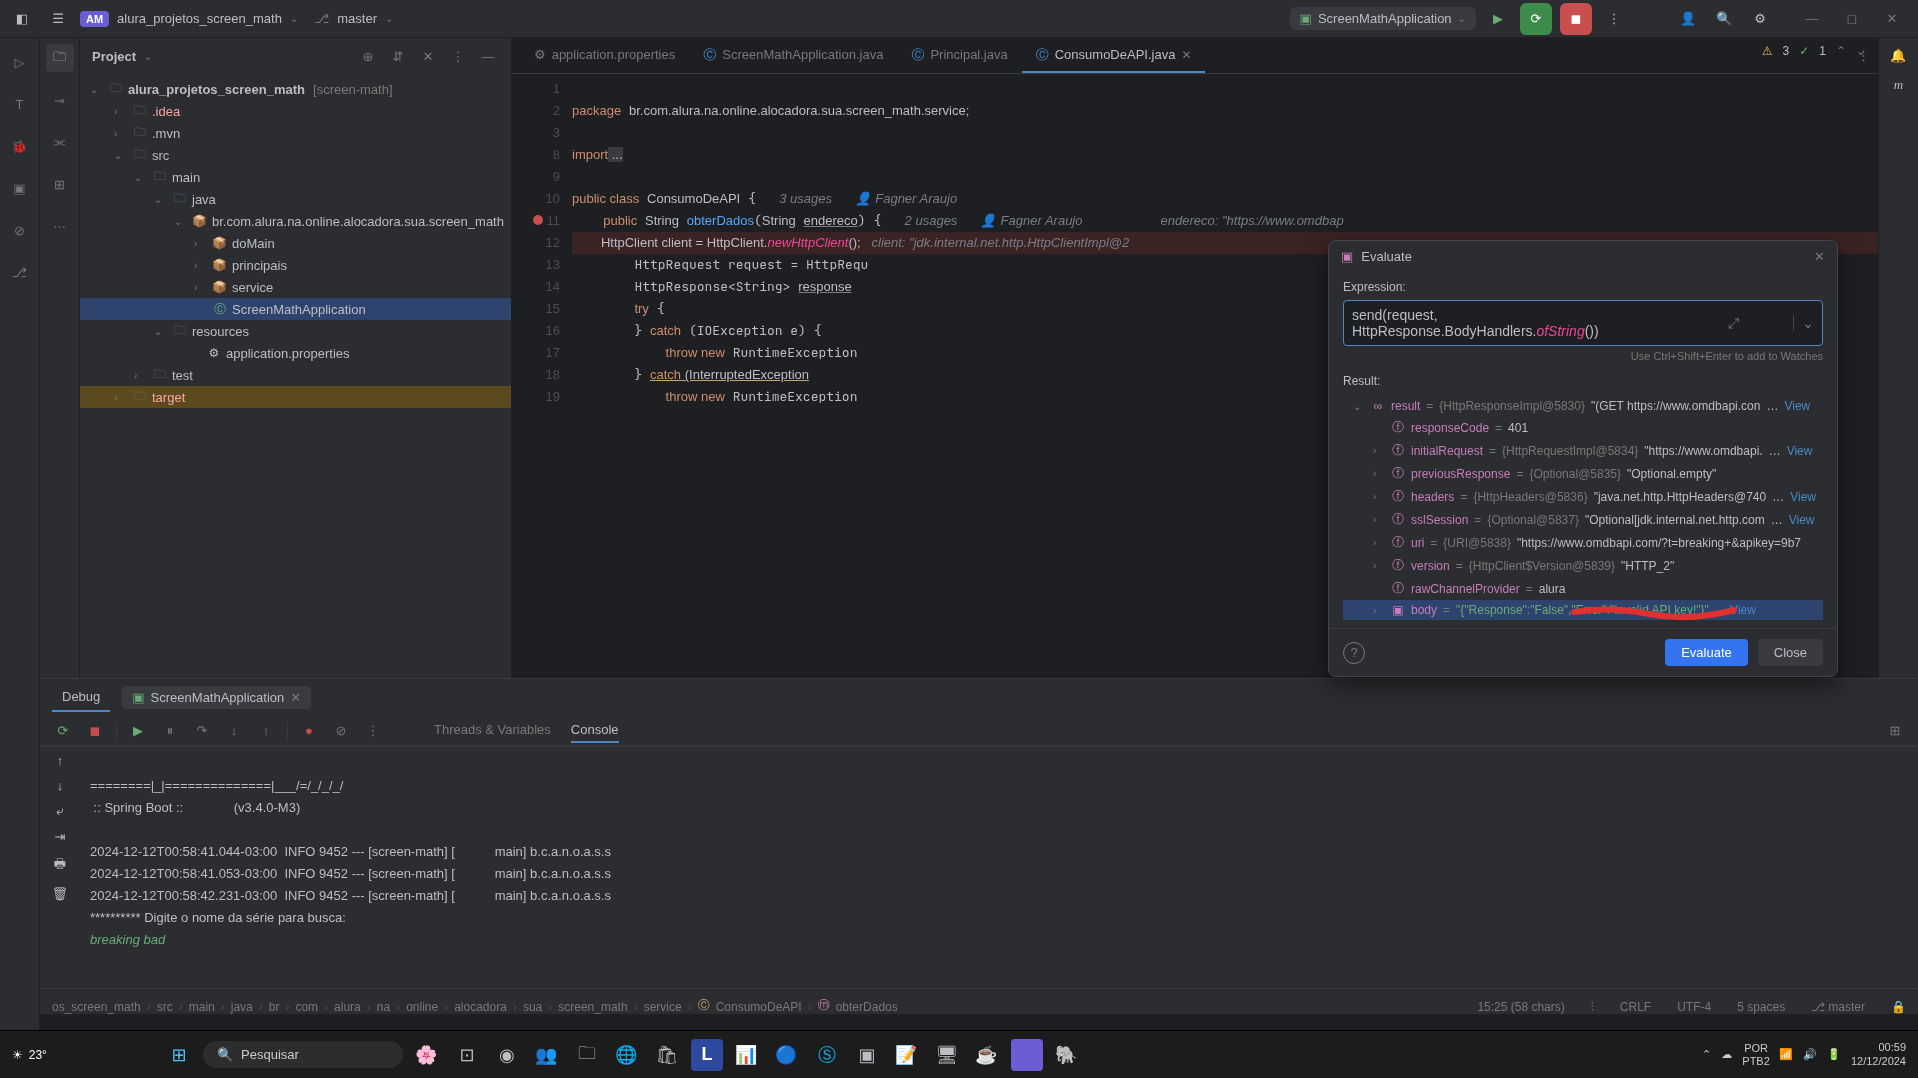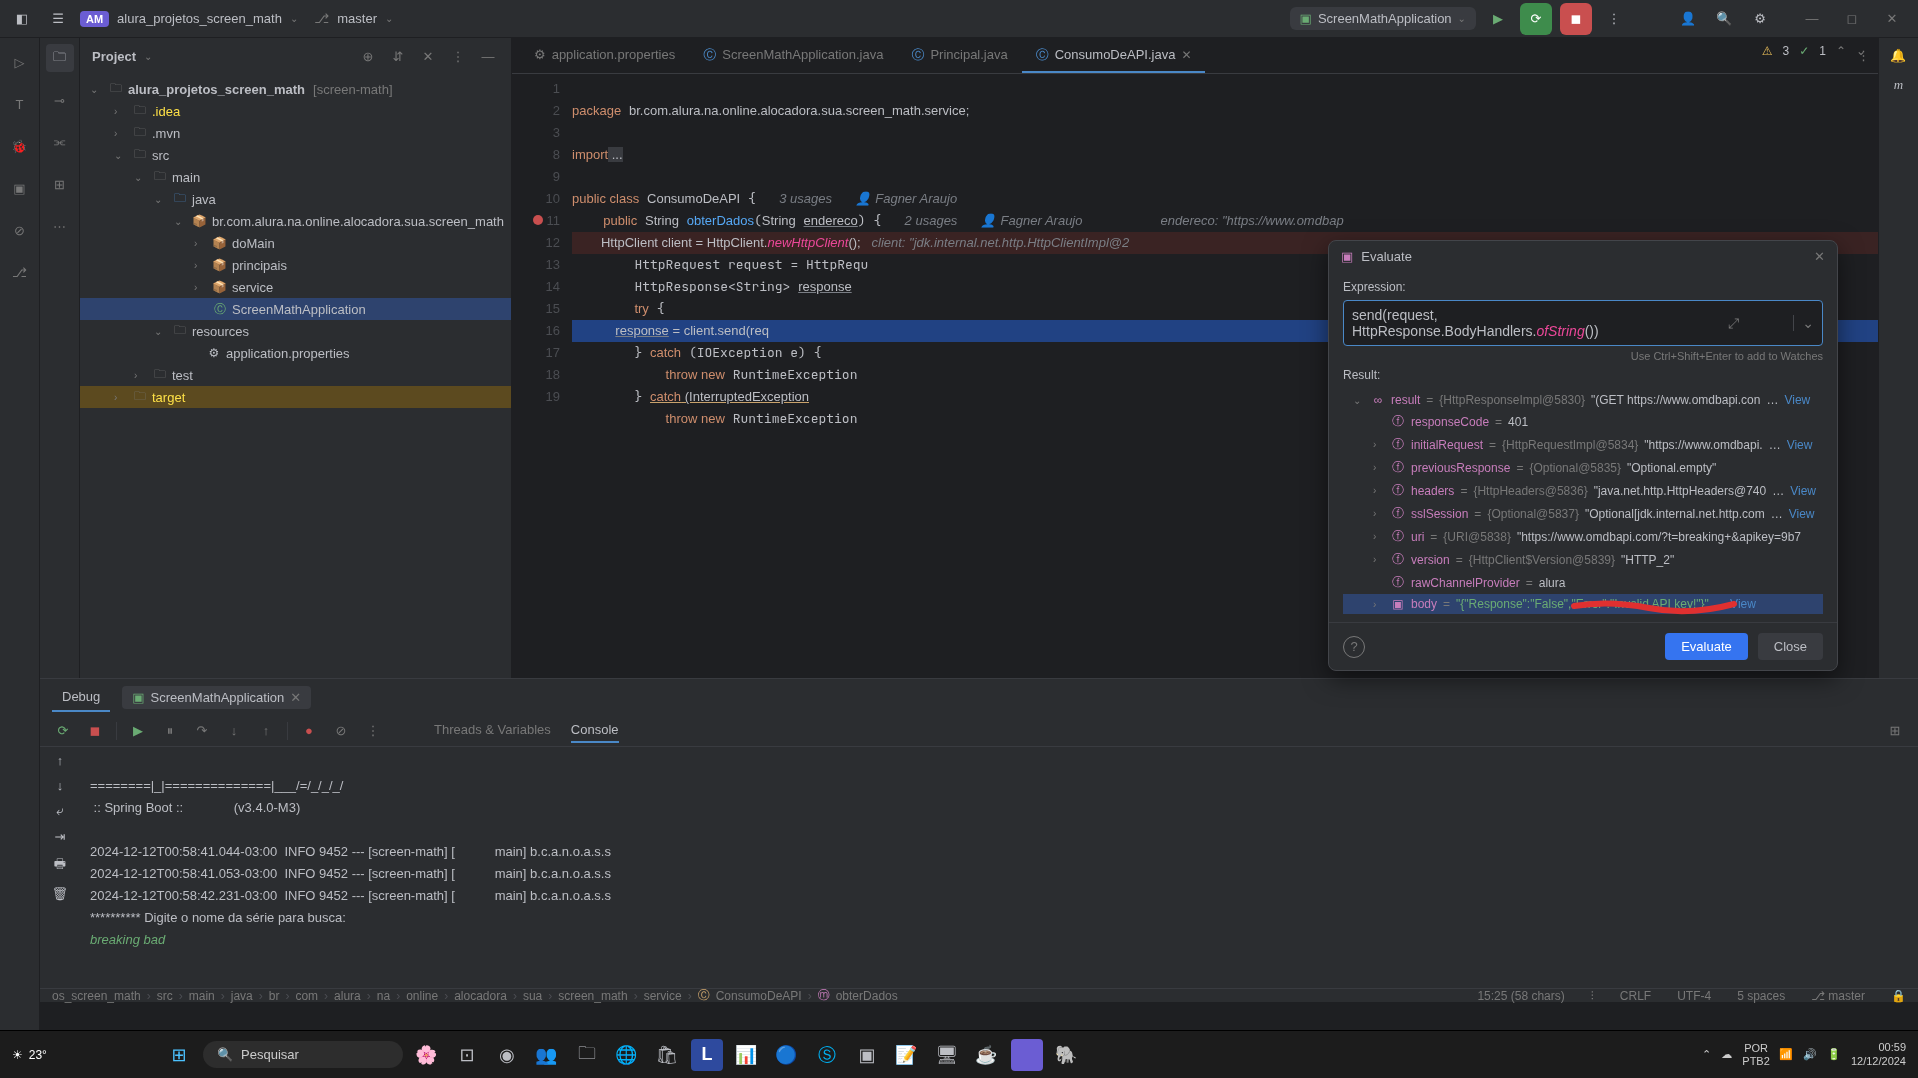--- a/index.html
+++ b/index.html
@@ -32,21 +32,21 @@
 .tree { flex: 1; overflow: auto; padding: 4px 0; }
 .tree-row { display: flex; align-items: center; height: 22px; padding-left: 8px; cursor: pointer; gap: 4px; white-space: nowrap; }
 .tree-row.selected { background: #2e436e; }
 .tree-row.highlight { background: #5c4a1f; }
 .tree-arrow { width: 14px; font-size: 10px; color: #787878; }
 .tree-icon { width: 16px; text-align: center; font-size: 12px; }
 .folder-icon { color: #787878; }
 .tree-label { color: #bcbec4; }
 .tree-label.bold { font-weight: 600; }
 .tree-label.dim { color: #787878; }
-.tree-label.orange { color: #fde047; }
+.tree-label.orange { color: #fca5a5; }
 
 .editor-area { flex: 1; background: #1e1f22; display: flex; flex-direction: column; position: relative; }
 .tabs { height: 36px; display: flex; align-items: center; border-bottom: 1px solid #393b40; padding: 0 8px; }
 .tab { display: flex; align-items: center; gap: 6px; padding: 0 14px; height: 100%; cursor: pointer; color: #787878; border-bottom: 2px solid transparent; }
 .tab.active { color: #bcbec4; border-bottom-color: #4a88c7; }
 .tab-close { font-size: 12px; color: #787878; }
 .tabs .spacer { flex: 1; }
 
 .editor-body { flex: 1; display: flex; overflow: hidden; position: relative; }
 .gutter { width: 60px; background: #1e1f22; text-align: right; padding-right: 12px; color: #4b4d52; font-family: 'JetBrains Mono', monospace; font-size: 13px; line-height: 22px; padding-top: 4px; }
@@ -100,21 +100,21 @@
 .r-val { color: #bcbec4; }
 .r-link { color: #4a88c7; cursor: pointer; }
 .eval-footer { display: flex; justify-content: flex-end; gap: 10px; padding: 10px 14px; border-top: 1px solid #393b40; align-items: center; }
 .eval-footer .help { margin-right: auto; width: 22px; height: 22px; border: 1px solid #787878; border-radius: 50%; display: flex; align-items: center; justify-content: center; color: #787878; cursor: pointer; }
 .btn { padding: 6px 16px; border-radius: 4px; cursor: pointer; border: none; font-size: 13px; }
 .btn.primary { background: #3574f0; color: #fff; }
 .btn.secondary { background: #393b40; color: #bcbec4; }
 
 .red-scribble { position: absolute; bottom: 52px; left: 240px; width: 170px; height: 20px; pointer-events: none; }
 
-.breadcrumb { height: 14px; background: #2b2d30; display: flex; align-items: center; padding: 0 12px; font-size: 12px; color: #787878; gap: 6px; border-top: 1px solid #393b40; }
+.breadcrumb { height: 26px; background: #2b2d30; display: flex; align-items: flex-end; padding: 0 12px; font-size: 12px; color: #787878; gap: 6px; border-top: 1px solid #393b40; }
 .breadcrumb .sep { color: #4b4d52; }
 .breadcrumb .spacer { flex: 1; }
 .breadcrumb .status-item { margin-left: 20px; }
 
 .taskbar { height: 48px; background: #1c1c1c; display: flex; align-items: center; padding: 0 12px; gap: 8px; border-top: 1px solid #000; }
 .taskbar .weather { display: flex; align-items: center; gap: 6px; color: #fff; font-size: 12px; }
 .taskbar .spacer { flex: 1; }
 .taskbar .search-box { display: flex; align-items: center; gap: 8px; background: #2d2d2d; border-radius: 20px; padding: 6px 14px; width: 200px; color: #ccc; }
 .taskbar .tb-app { width: 32px; height: 32px; display: flex; align-items: center; justify-content: center; border-radius: 4px; cursor: pointer; font-size: 18px; }
 .taskbar .tray { display: flex; align-items: center; gap: 10px; color: #ccc; font-size: 11px; }
@@ -324,21 +324,20 @@
 <span class="kw">package</span> <span class="type">br.com.alura.na.online.alocadora.sua.screen_math.service;</span>
 
 <span class="kw">import</span><span style="background:#393b40"> ...</span>
 
 <span class="kw">public class</span> <span class="type">ConsumoDeAPI</span> {   <span class="comment">3 usages</span>   <span class="comment">👤 </span><span class="comment">Fagner Araujo</span>
     <span class="kw">public</span> <span class="type">String</span> <span class="fn">obterDados</span>(<span class="type">String</span> <span class="underline">endereco</span>) {   <span class="comment">2 usages</span>   <span class="comment">👤 </span><span class="comment">Fagner Araujo</span>          <span class="comment">endereco: "https://www.omdbap</span>
 <span class="line-bp">        HttpClient client = HttpClient.<span class="it">newHttpClient</span>();   <span class="comment">client: "jdk.internal.net.http.HttpClientImpl@2</span></span>
         HttpRequest request = HttpRequ
         HttpResponse&lt;String&gt; <span class="underline">response</span>
         <span class="kw">try</span> {
-<span class="line-sel">            <span class="underline">response</span> = client.send(req</span>
         } <span class="kw">catch</span> (IOException e) {
             <span class="kw">throw new</span> RuntimeException
         } <span class="underline" style="text-decoration-color:#c9a26c"><span class="kw">catch</span> (InterruptedException</span>
             <span class="kw">throw new</span> RuntimeException</div>
         </div>
       </div>
 
       <div class="right-rail">
         <div class="rail-icon">🔔</div>
         <div class="rail-icon" style="font-style:italic;font-family:serif">m</div>
@@ -446,21 +445,21 @@
     <span class="close">✕</span>
   </div>
   <div class="eval-body">
     <div class="eval-label">Expression:</div>
     <div class="eval-input">
       <span style="flex:1;overflow:hidden">send(request, HttpResponse.BodyHandlers.<span class="it">ofString</span>())</span>
       <span style="color:#787878;margin:0 6px">⤢</span>
       <span style="color:#787878;border-left:1px solid #43454a;padding-left:8px">⌄</span>
     </div>
     <div class="eval-hint">Use Ctrl+Shift+Enter to add to Watches</div>
-    <div class="eval-label" style="margin-top:6px">Result:</div>
+    <div class="eval-label" style="margin-top:12px">Result:</div>
     <div class="eval-results">
       <div class="result-row"><span class="r-arrow">⌄</span><span class="r-icon">∞</span><span class="r-name">result</span> <span class="r-eq">=</span> <span class="r-type">{HttpResponseImpl@5830}</span> <span class="r-val">"(GET https://www.omdbapi.con</span>… <span class="r-link">View</span></div>
       <div class="result-row" style="padding-left:30px">
           <span class="r-arrow"></span>
           <span class="r-icon">ⓕ</span>
           <span class="r-name">responseCode</span> 
           <span class="r-eq">=</span> 
           <span class="r-val">401</span>
         </div>
       <div class="result-row" style="padding-left:30px"><span class="r-arrow">›</span><span class="r-icon">ⓕ</span><span class="r-name">initialRequest</span> <span class="r-eq">=</span> <span class="r-type">{HttpRequestImpl@5834}</span> <span class="r-val">"https://www.omdbapi.</span>… <span class="r-link">View</span></div>

